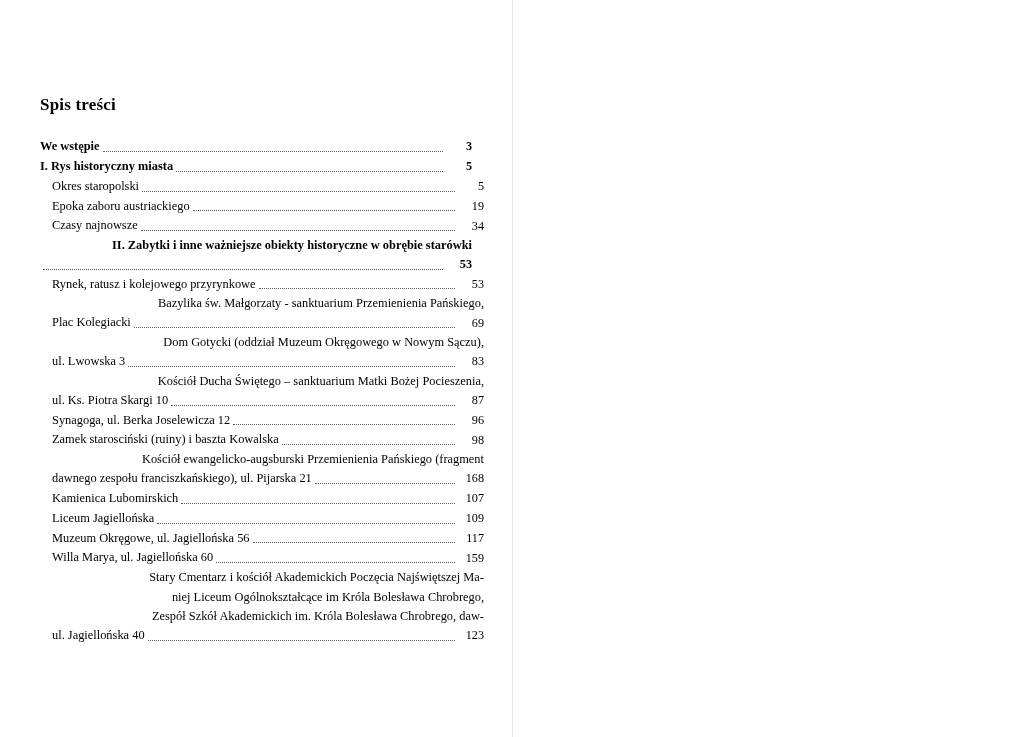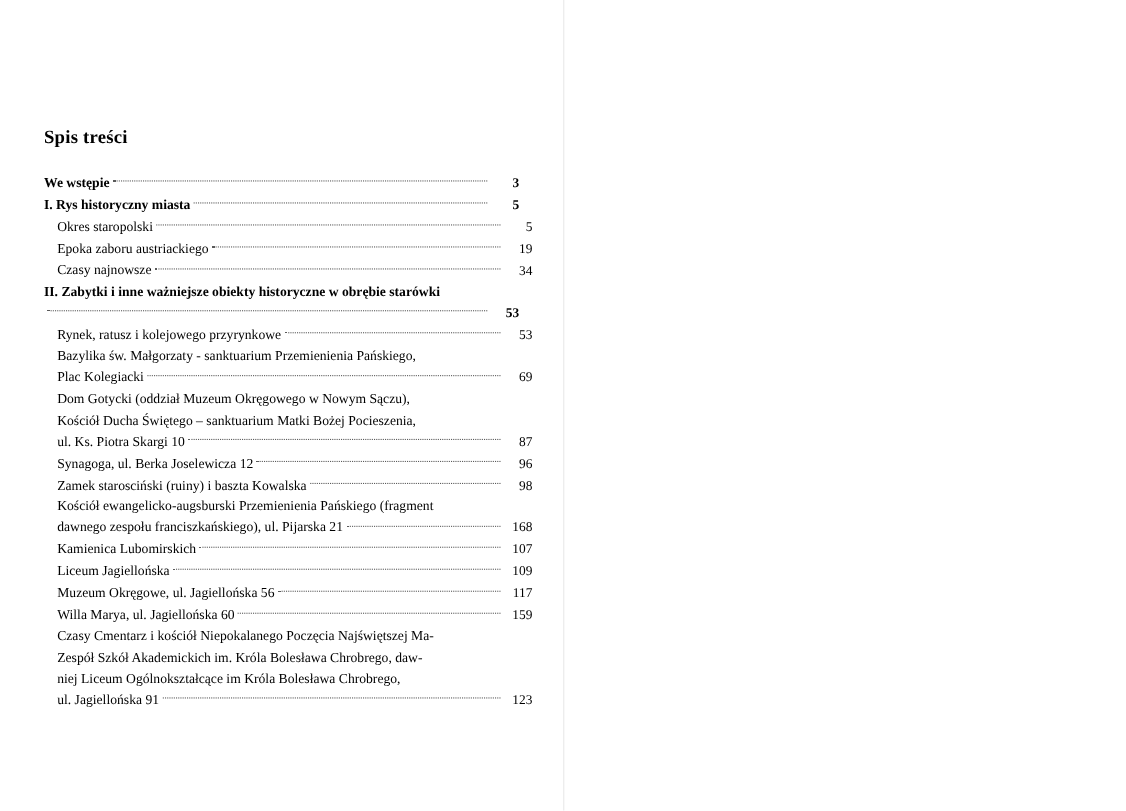--- a/index.html
+++ b/index.html
@@ -20,21 +20,20 @@
     height: 737px;
     display: flex;
   }
   .col {
     position: relative;
     box-sizing: border-box;
   }
   .col-left {
     width: 512px;
     padding: 0;
-    margin-top: 20px;
   }
   .col-right {
     width: 512px;
     padding: 0;
   }
   .spine {
     position: absolute;
     left: 512px;
     top: 0;
     width: 1px;
@@ -80,24 +79,25 @@
     font-size: 12.2px;
     padding-left: 4px;
   }
   
   .entry.multi {
     display: block;
     position: relative;
   }
   .entry.multi .body {
     display: block;
+    text-align: right;
   }
   .entry.multi .lastline {
     display: flex;
-    align-items: center;
+    align-items: flex-end;
     width: 100%;
   }
   .entry.multi .lastline .txt { white-space: nowrap; }
 
   .lvl0 { font-weight: bold; margin-left: 0; }
   .lvl0 .txt { font-weight: bold; }
   .lvl1 { margin-left: 12px; }
 </style>
 </head>
 <body>
@@ -161,20 +161,25 @@
           <div class="entry multi lvl1">
             <div class="body">Bazylika św. Małgorzaty - sanktuarium Przemienienia Pańskiego,</div>
             <div class="lastline">
               <span class="txt">Plac Kolegiacki</span>
               <span class="leader"></span>
               <span class="pg">69</span>
             </div>
           </div>
           <div class="entry multi lvl1">
             <div class="body">Dom Gotycki (oddział Muzeum Okręgowego w Nowym Sączu),</div>
+            <div class="lastline">
+              <span class="txt">ul. Lwowska 3</span>
+              <span class="leader"></span>
+              <span class="pg">83</span>
+            </div>
           </div>
           <div class="entry multi lvl1">
             <div class="body">Kościół Ducha Świętego – sanktuarium Matki Bożej Pocieszenia,</div>
             <div class="lastline">
               <span class="txt">ul. Ks. Piotra Skargi 10</span>
               <span class="leader"></span>
               <span class="pg">87</span>
             </div>
           </div>
           <div class="entry multi lvl1">
@@ -221,27 +226,27 @@
             </div>
           </div>
           <div class="entry multi lvl1">
             <div class="lastline">
               <span class="txt">Willa Marya, ul. Jagiellońska 60</span>
               <span class="leader"></span>
               <span class="pg">159</span>
             </div>
           </div>
           <div class="entry multi lvl1">
-            <div class="body">Czasy Cmentarz i kościół Niepokalanego Poczęcia Najświętszej Ma-</div>
-          </div>
-          <div class="entry multi lvl1">
+            <div class="body">Stary Cmentarz i kościół Akademickich Poczęcia Najświętszej Ma-</div>
+          </div>
+          <div class="entry multi lvl1">
+            <div class="body">niej Liceum Ogólnokształcące im Króla Bolesława Chrobrego,</div>
             <div class="body">Zespół Szkół Akademickich im. Króla Bolesława Chrobrego, daw-</div>
-            <div class="body">niej Liceum Ogólnokształcące im Króla Bolesława Chrobrego,</div>
-            <div class="lastline">
-              <span class="txt">ul. Jagiellońska 91</span>
+            <div class="lastline">
+              <span class="txt">ul. Jagiellońska 40</span>
               <span class="leader"></span>
               <span class="pg">123</span>
             </div>
           </div>
         </div>
     </div>
   </div>
 
   <div class="col col-right">
     

